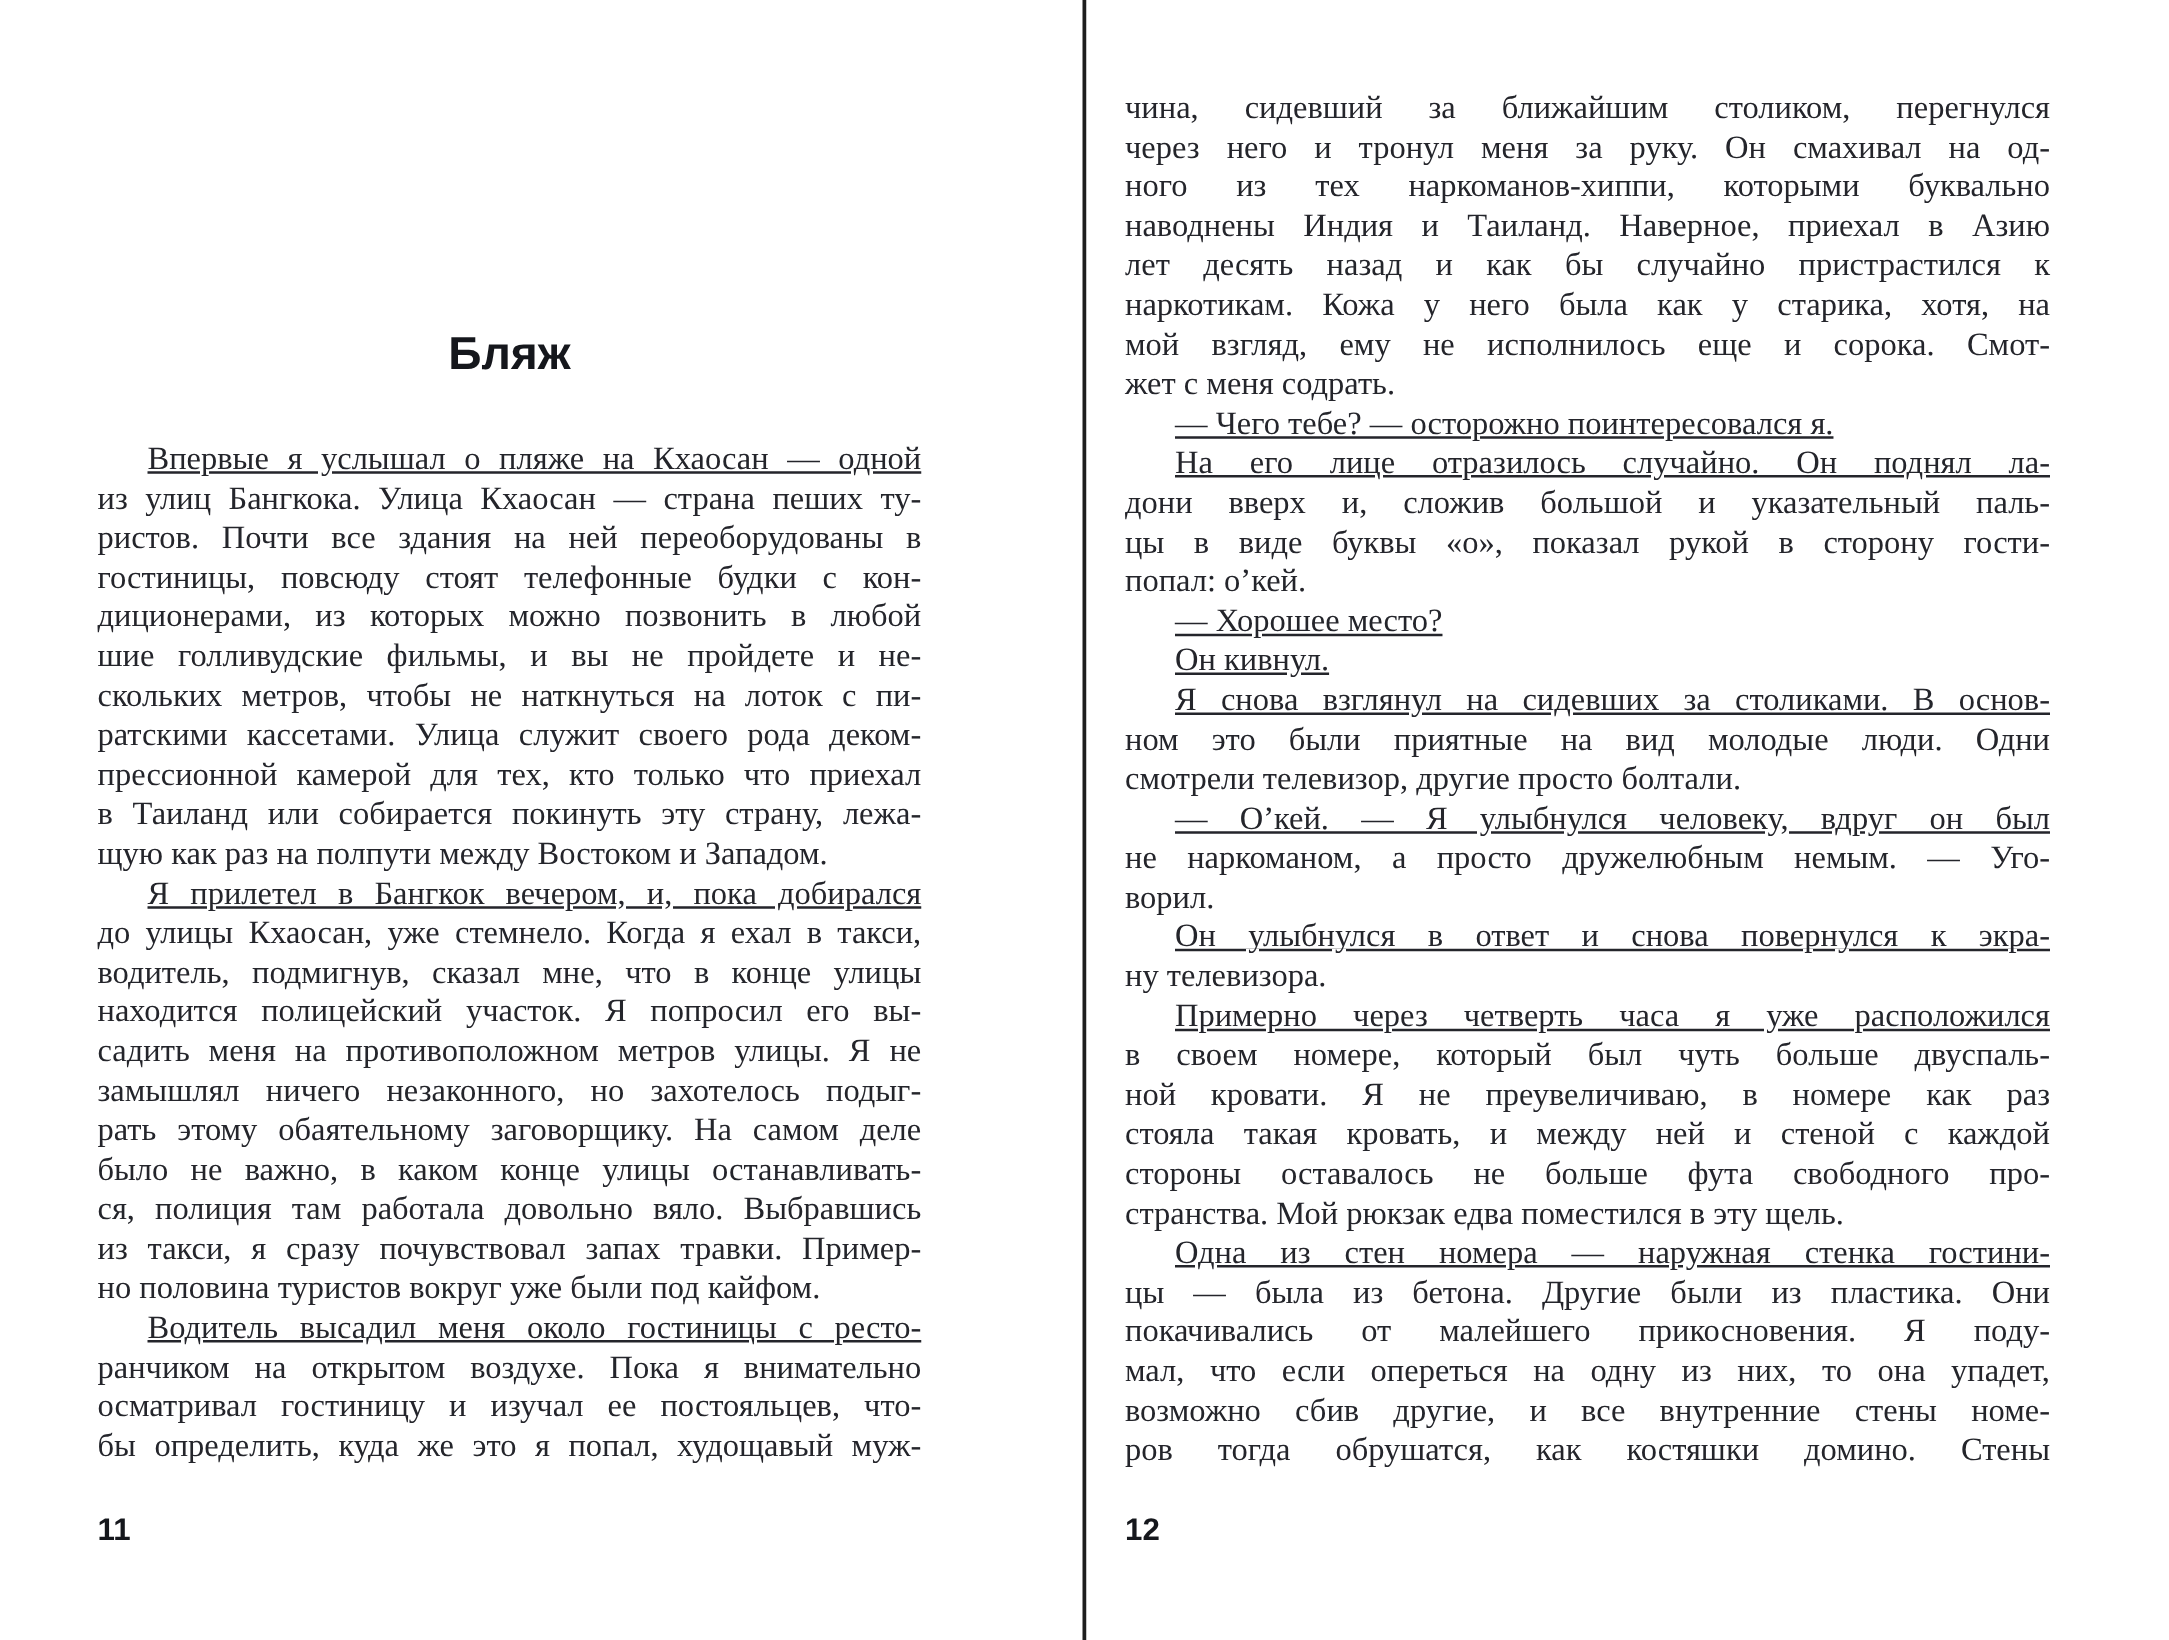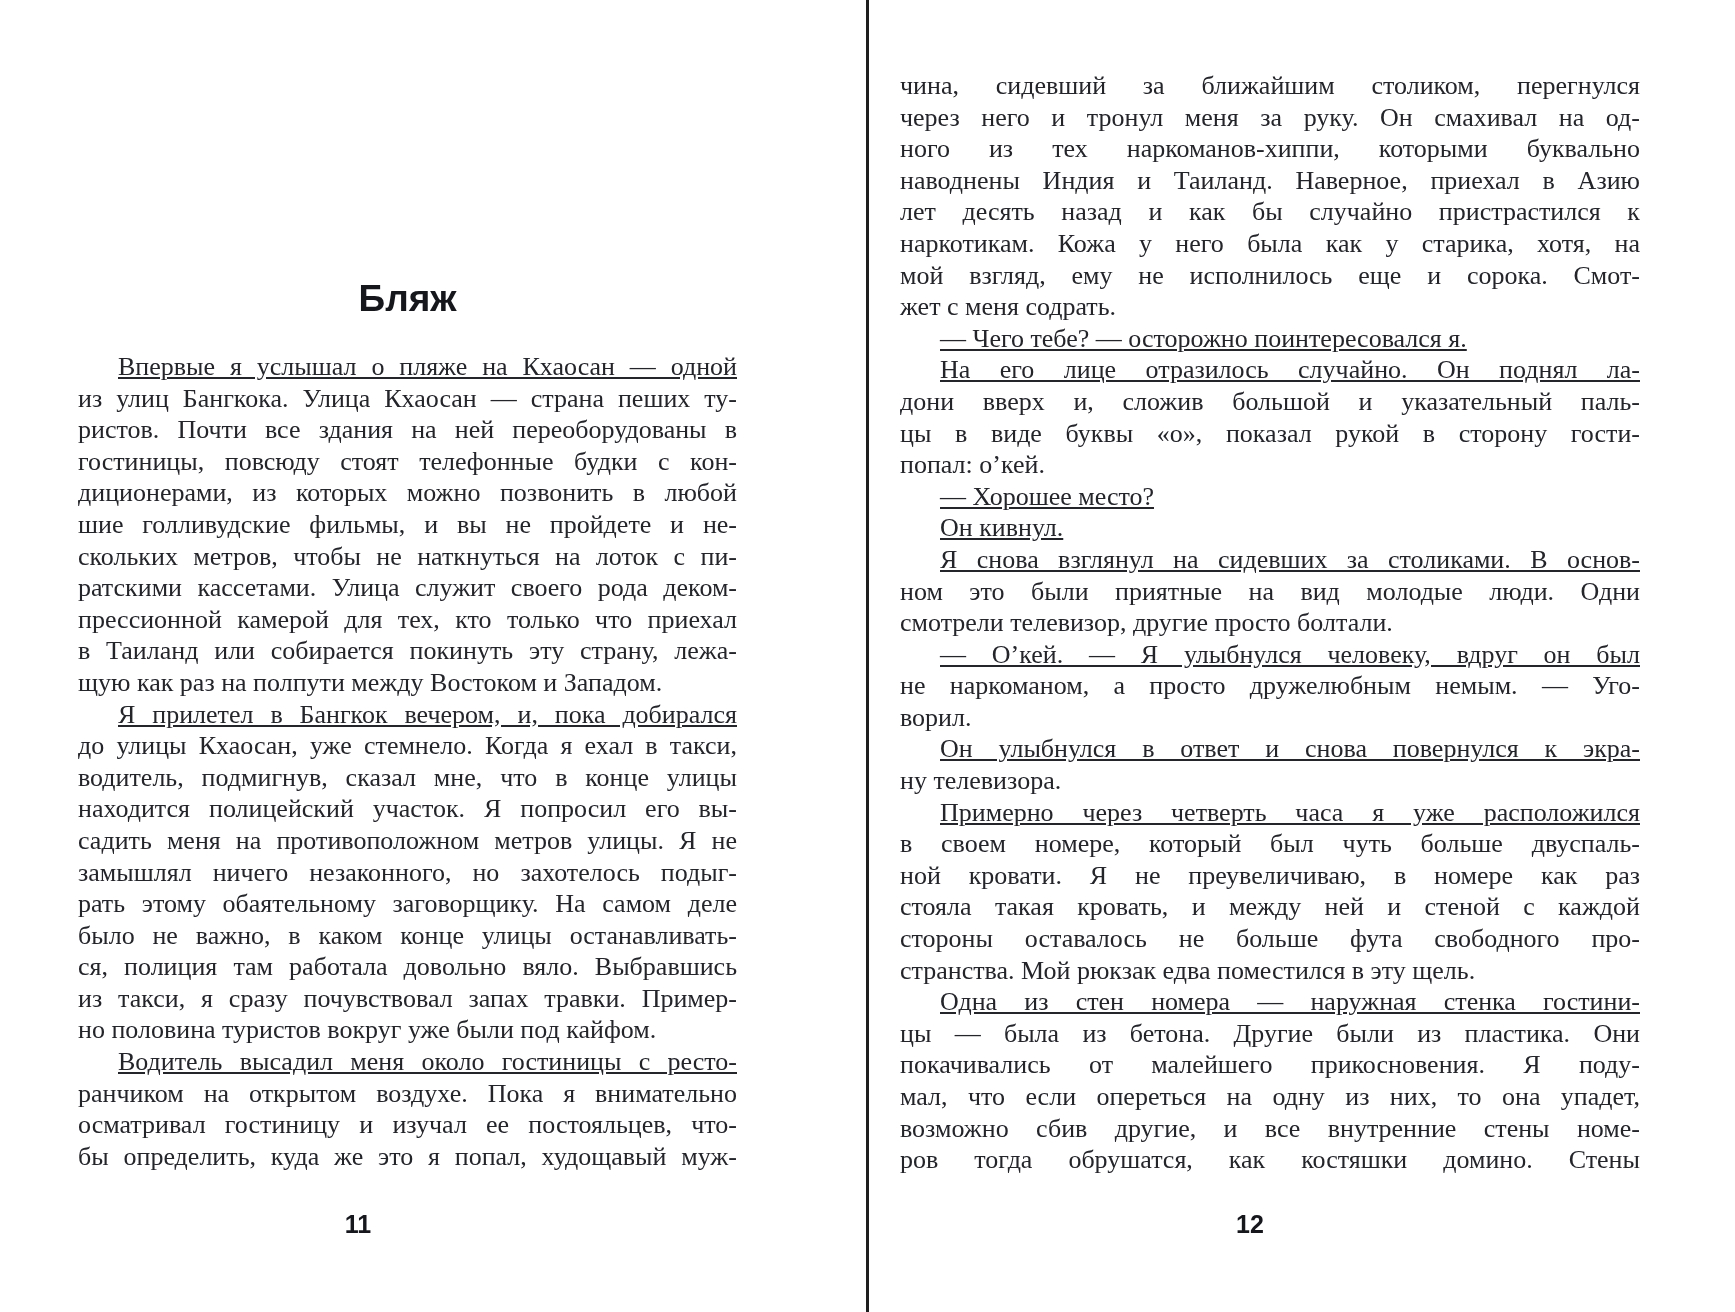--- a/index.html
+++ b/index.html
@@ -19,21 +19,21 @@
     width: 3px;
     height: 1312px;
     background: var(--divider, #1e1e1e);
   }
   .page { position: absolute; top: 0; height: 1172px; }
   .page-left  { left: 78px;  width: 659px; }
   .page-right { left: 900px; width: 740px; }
 
   .chapter-title {
     position: absolute;
-    top: 280px;
+    top: 264px;
     left: 0;
     width: 100%;
     margin: 0;
     text-align: center;
     font-family: "Liberation Sans", "DejaVu Sans", sans-serif;
     font-weight: 700;
     font-size: 37px;
     line-height: 37px;
     color: var(--title, #15171c);
   }
@@ -49,21 +49,20 @@
     text-align-last: justify;
     color: var(--text, #24252b);
   }
   .line.end { text-align-last: left; }
   .line.indent { text-indent: 40px; text-decoration: underline; }
 
   .page-number {
     position: absolute;
     top: 1210px;
     left: 0;
-    text-align: center;
     font-family: "Liberation Sans", "DejaVu Sans", sans-serif;
     font-weight: 700;
     font-size: 25px;
     color: var(--title, #1c1e23);
   }
   .pn-left  { width: 560px; }
   .pn-right { width: 700px; }
 </style>
 </head>
 <body style="--background: #ffffff; --text: #24252b; --title: #15171c; --divider: #1e1e1e;">

